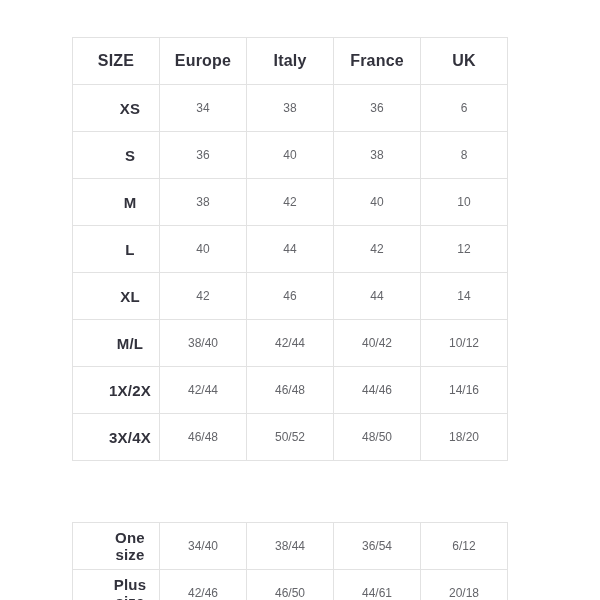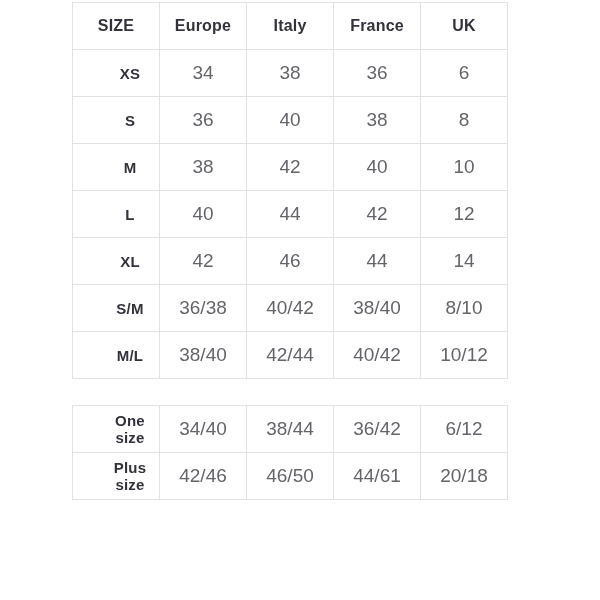--- a/index.html
+++ b/index.html
@@ -14,20 +14,21 @@
     width:600px;height:600px;
     background:var(--color-background);
     font-family:"Liberation Sans", sans-serif;
   }
   .page{position:relative;width:600px;height:600px;overflow:hidden;}
   .tables{position:absolute;left:72px;top:2px;width:435px;}
   table{
     border-collapse:collapse;
     table-layout:fixed;
     width:435px;
+    margin-top:35px;
   }
   col{width:87px;}
   th,td{
     border:1px solid var(--color-border);
     height:46px;
     text-align:center;
     vertical-align:middle;
     padding:0;
     background:#ffffff;
   }
@@ -38,21 +39,21 @@
     letter-spacing:.2px;
   }
   td.label{
     font-size:15px;
     font-weight:700;
     color:var(--color-label-text);
     letter-spacing:.2px;
     padding-left:28px;
   }
   td.val{
-    font-size:19px;
+    font-size:12px;
     font-weight:400;
     color:var(--color-value-text);
   }
   .gap{height:26px;}
 </style>
 </head>
 <body>
 
 <div class="page">
   <div class="tables">
@@ -104,52 +105,59 @@
           <td class="val">12</td>
         </tr>
         <tr>
           <td class="label">XL</td>
           <td class="val">42</td>
           <td class="val">46</td>
           <td class="val">44</td>
           <td class="val">14</td>
         </tr>
         <tr>
-          <td class="label">S/M</td>
-          <td class="val">36/38</td>
-          <td class="val">40/42</td>
-          <td class="val">38/40</td>
-          <td class="val">8/10</td>
-        </tr>
-        <tr>
           <td class="label">M/L</td>
           <td class="val">38/40</td>
           <td class="val">42/44</td>
           <td class="val">40/42</td>
           <td class="val">10/12</td>
+        </tr>
+        <tr>
+          <td class="label">1X/2X</td>
+          <td class="val">42/44</td>
+          <td class="val">46/48</td>
+          <td class="val">44/46</td>
+          <td class="val">14/16</td>
+        </tr>
+        <tr>
+          <td class="label">3X/4X</td>
+          <td class="val">46/48</td>
+          <td class="val">50/52</td>
+          <td class="val">48/50</td>
+          <td class="val">18/20</td>
         </tr>
       </tbody>
     </table>
 
     <div class="gap"></div>
 
     <table>
       <colgroup>
           <col>
           <col>
           <col>
           <col>
           <col>
         </colgroup>
       <tbody>
         <tr>
           <td class="label">One size</td>
           <td class="val">34/40</td>
           <td class="val">38/44</td>
-          <td class="val">36/42</td>
+          <td class="val">36/54</td>
           <td class="val">6/12</td>
         </tr>
         <tr>
           <td class="label">Plus size</td>
           <td class="val">42/46</td>
           <td class="val">46/50</td>
           <td class="val">44/61</td>
           <td class="val">20/18</td>
         </tr>
       </tbody>

